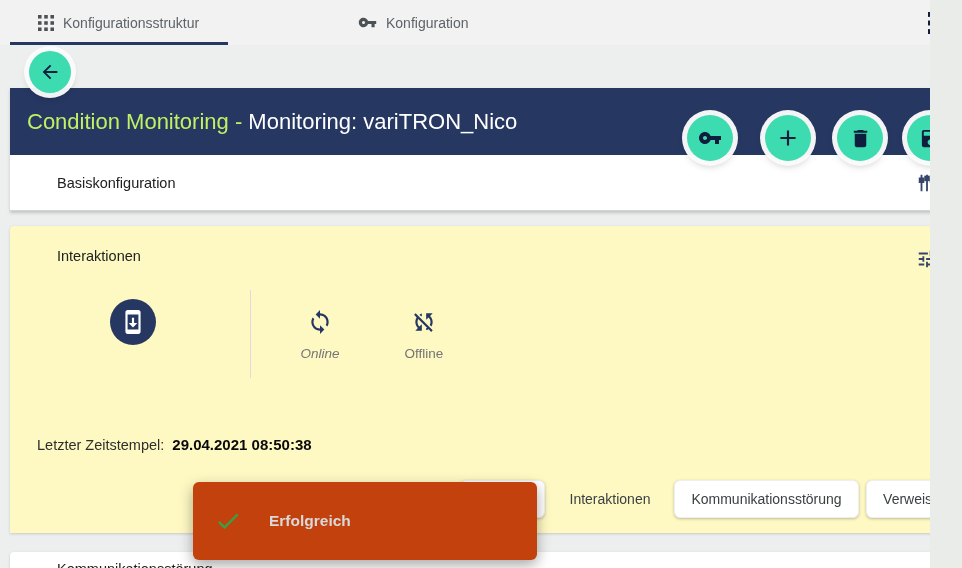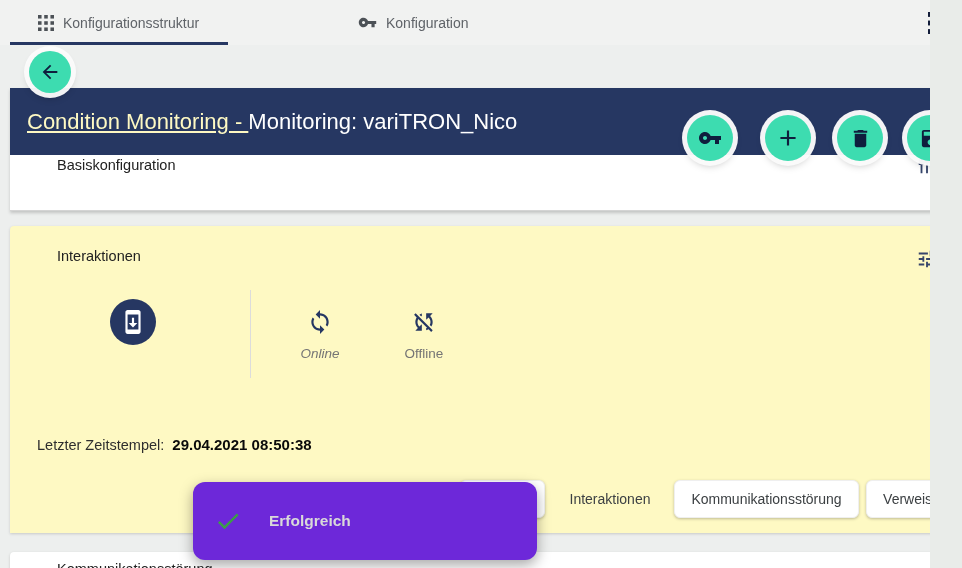--- a/index.html
+++ b/index.html
@@ -16,23 +16,23 @@
   
   .back-fab{position:absolute;left:29px;top:51px;width:42px;height:42px;border-radius:50%;
     background:#3ddcb0;display:flex;align-items:center;justify-content:center;z-index:6;
     box-shadow:0 0 0 5px rgba(251,251,251,.96),0 4px 9px rgba(0,0,0,.30);cursor:pointer;}
 
   
   .card1{position:absolute;left:10px;top:88px;width:952px;height:123px;background:#ffffff;
     border-bottom:1px solid #d4d4d4;box-shadow:0 2px 3px rgba(0,0,0,.18);}
   .navybar{position:absolute;left:0;top:0;width:952px;height:67px;background:#263762;}
   .navybar .title{position:absolute;left:17px;top:0;line-height:67px;font-size:22px;white-space:nowrap;}
-  .title .pre{color:#fef9c3;text-decoration:underline;}
+  .title .pre{color:#bef264;}
   .title .main{color:#ffffff;}
-  .basisrow{position:absolute;left:0;top:49px;width:952px;height:55px;display:flex;
+  .basisrow{position:absolute;left:0;top:67px;width:952px;height:55px;display:flex;
     align-items:center;justify-content:space-between;padding:0 24px 0 47px;}
   .section-title{font-size:14.5px;color:#212121;}
 
   
   .fab{position:absolute;top:115px;width:46px;height:46px;border-radius:50%;background:#3ddcb0;
     display:flex;align-items:center;justify-content:center;z-index:7;cursor:pointer;
     box-shadow:0 0 0 5px rgba(251,251,251,.97),0 4px 9px rgba(0,0,0,.28);}
   .fab-key{left:687px;} .fab-add{left:765px;} .fab-del{left:837px;} .fab-save{left:907px;}
 
   
@@ -54,22 +54,22 @@
     text-align:center;line-height:36px;cursor:pointer;}
   .navrow-text{position:absolute;top:254px;height:38px;line-height:38px;font-size:14px;
     color:#3c4043;text-align:center;cursor:pointer;}
 
   
   .card3{position:absolute;left:10px;top:552px;width:952px;height:40px;background:#ffffff;
     border-radius:4px 4px 0 0;box-shadow:0 1px 3px rgba(0,0,0,.16);}
   .card3 .hdr{position:absolute;left:47px;top:9px;}
 
   
-  .toast{position:absolute;left:193px;top:482px;width:344px;height:78px;background:#6d28d9;
-    border-radius:12px;box-shadow:0 5px 14px rgba(0,0,0,.35);z-index:20;display:flex;
+  .toast{position:absolute;left:193px;top:482px;width:344px;height:78px;background:#c2410c;
+    border-radius:6px;box-shadow:0 5px 14px rgba(0,0,0,.35);z-index:20;display:flex;
     align-items:center;padding-left:21px;}
   .toast .msg{margin-left:27px;font-size:15.5px;font-weight:bold;color:#d9d9d9;}
 
   svg{display:block;}
 </style>
 </head>
 <body>
 
 <div id="screen">
 

